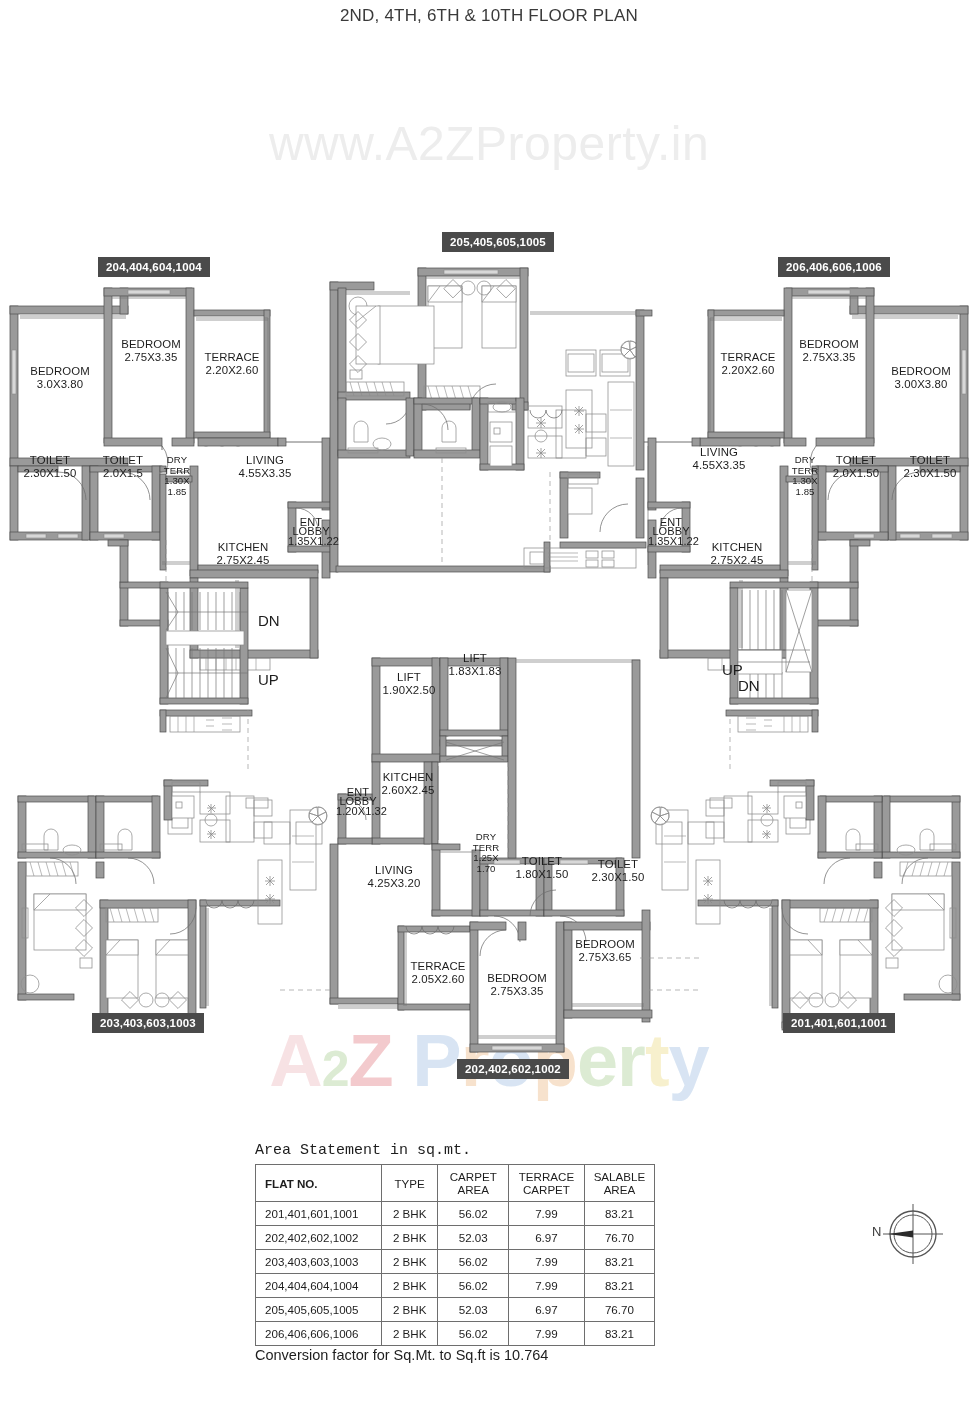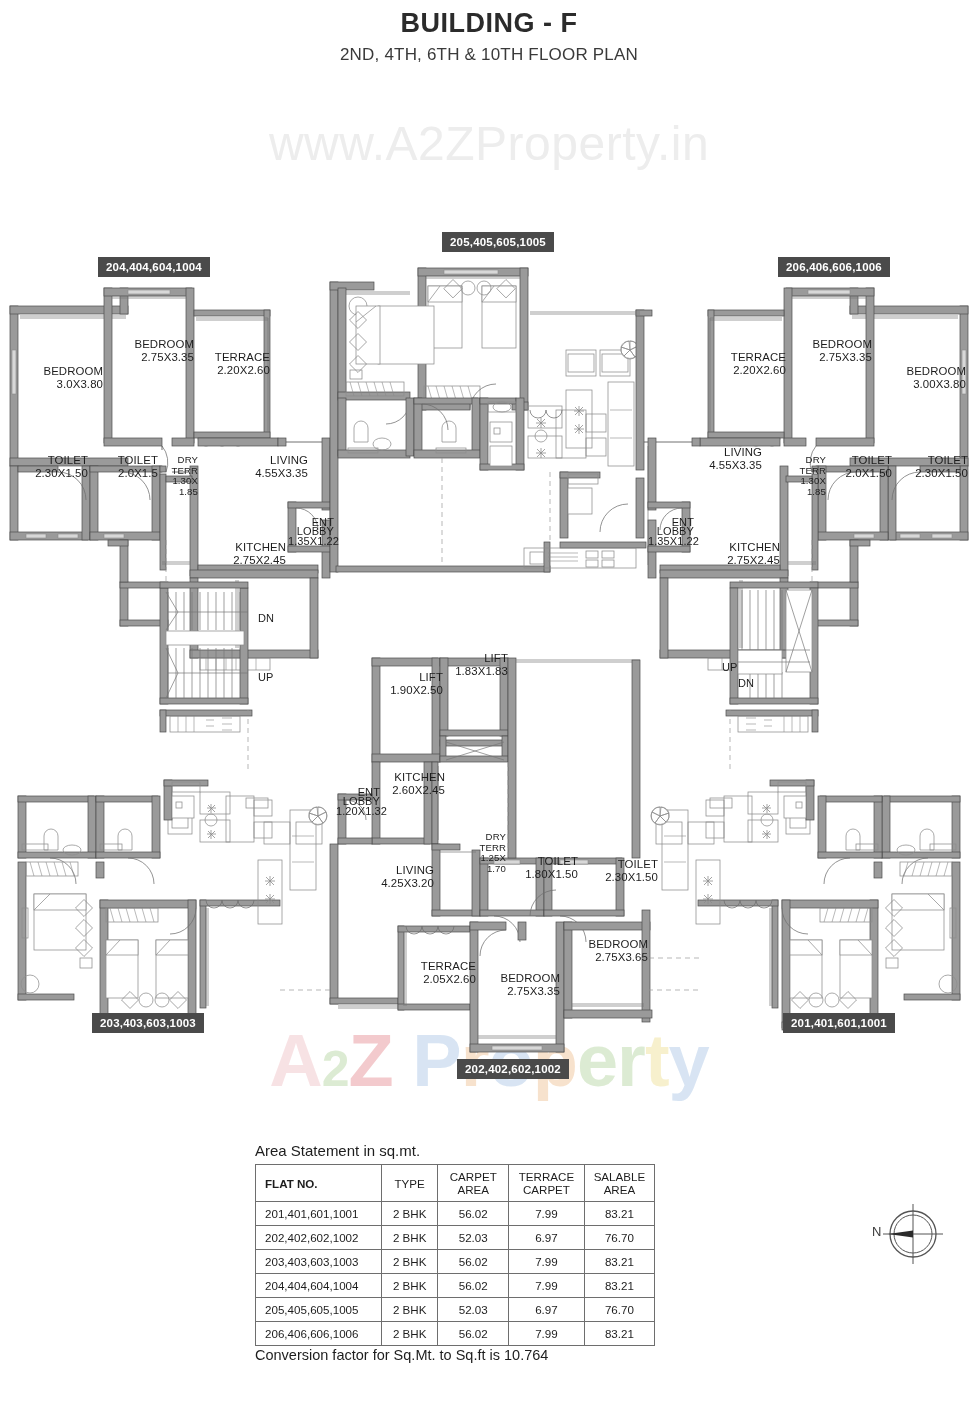--- a/index.html
+++ b/index.html
@@ -32,46 +32,45 @@
 
   
   .flat-tag{
     position:absolute;background:#4a4a4a;color:#fff;font-size:11.5px;font-weight:bold;
     padding:3px 7px 3px 7px;letter-spacing:.2px;white-space:nowrap;
     box-shadow:0 0 0 1px #4a4a4a;
   }
 
   
   .rlabel{
-    position:absolute;font-size:11.4px;line-height:12.6px;text-align:right;
+    position:absolute;font-size:11.4px;line-height:12.6px;text-align:center;
     color:#1d1d1d;white-space:nowrap;letter-spacing:.1px;
   }
   .rlabel.sm{font-size:9.6px;line-height:10.6px;}
   .rlabel.xs{font-size:11px;line-height:9.4px;}
-  .stairlbl{position:absolute;font-size:11px;color:#1d1d1d;}
+  .stairlbl{position:absolute;font-size:15px;color:#1d1d1d;}
 
   
   #area-wrap{position:absolute;left:255px;top:1142px;width:400px;}
-  #area-title{font-size:15px;margin-bottom:5px;color:#1d1d1d;}
+  #area-title{font-size:15px;margin-bottom:5px;color:#1d1d1d;font-family:Liberation Mono, monospace;}
   table{border-collapse:collapse;width:400px;font-size:11.6px;color:#1d1d1d;}
   th,td{border:1px solid #6e6e6e;padding:5px 4px;text-align:center;font-weight:normal;}
   th{line-height:13px;}
   td.flatno{text-align:left;padding-left:9px;}
   th.flatno{text-align:left;padding-left:9px;font-weight:bold;}
   #conv{font-size:14.5px;margin-top:1px;color:#1d1d1d;}
 
   
   #compass{position:absolute;left:858px;top:1196px;width:110px;height:80px;}
   #compass .n{position:absolute;left:14px;top:28px;font-size:13px;color:#3a3a3a;}
 </style>
 </head>
 <body>
 
 <div id="header">
-  <div id="title">BUILDING - F</div>
   <div id="subtitle">2ND, 4TH, 6TH &amp; 10TH FLOOR PLAN</div>
 </div>
 
 <div id="wm-top">www.A2ZProperty.in</div>
 
 <div id="wm-bottom">
   <span style="color:#e8a0a8">A</span><span class="s" style="color:#8fbf6f">2</span><span style="color:#d9545c">Z</span><span style="color:#fff"> </span><span style="color:#7fa8d8">P</span><span style="color:#e8a25c">r</span><span style="color:#7fa8d8">o</span><span style="color:#e8a25c">p</span><span style="color:#8fbf6f">e</span><span style="color:#8fbf6f">r</span><span style="color:#e8cf5c">t</span><span style="color:#7fa8d8">y</span>
 </div>
 
 <div id="plan">

